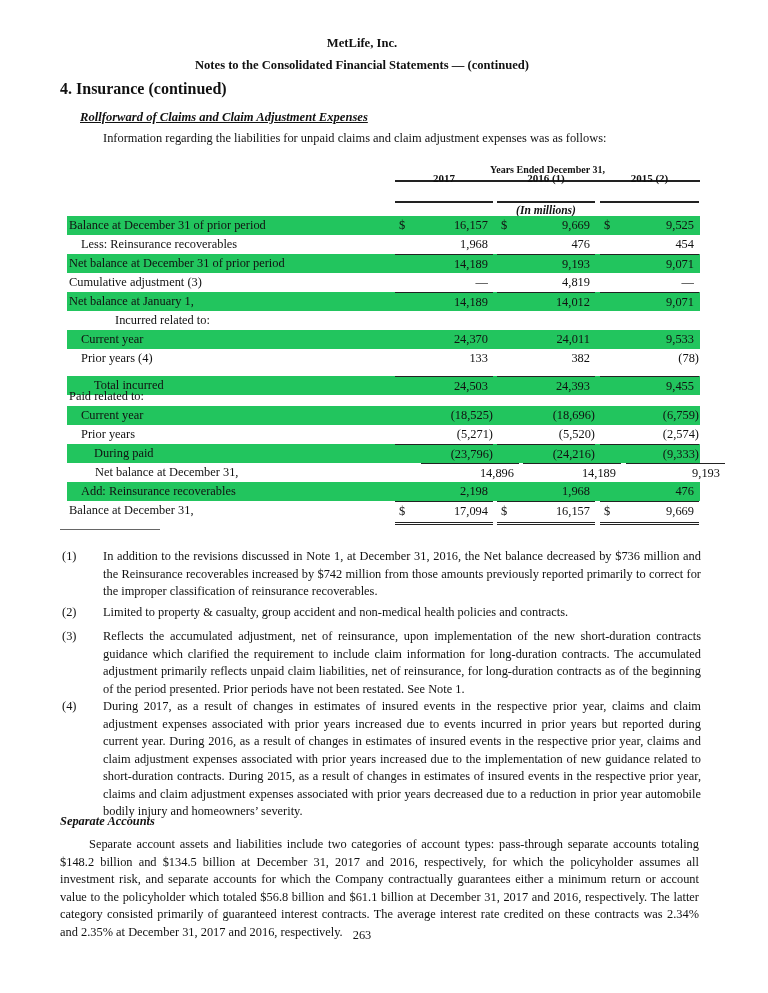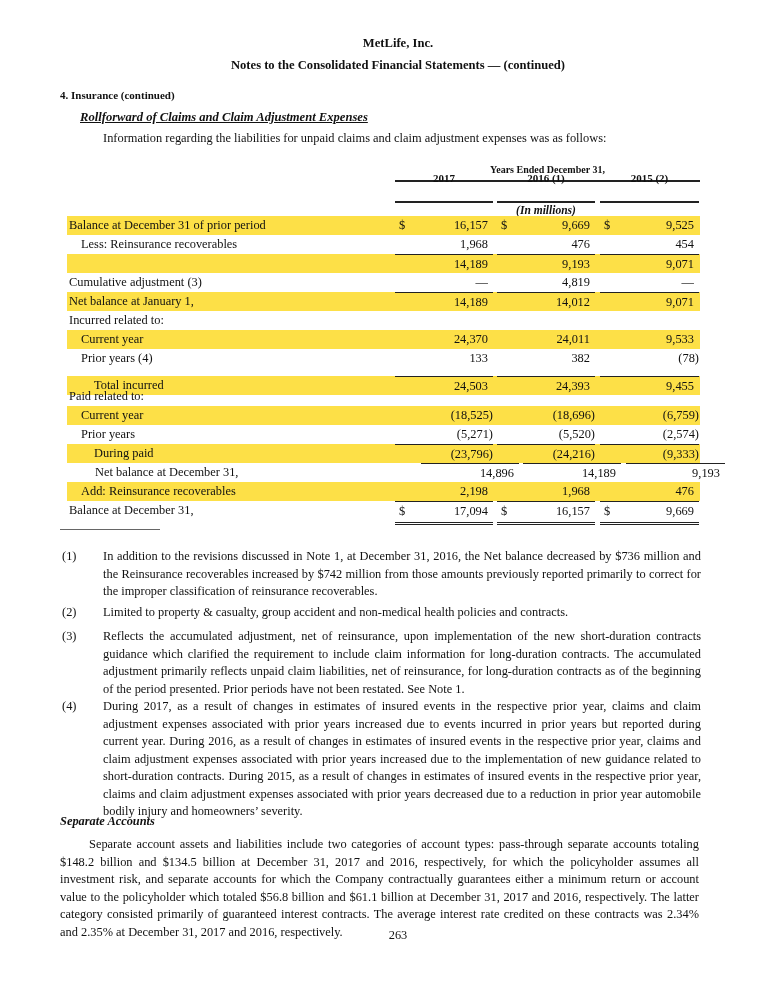--- a/index.html
+++ b/index.html
@@ -1,35 +1,35 @@
 <!DOCTYPE html>
 <html><head>
 <meta charset="utf-8">
 <style>
   html, body { margin: 0; padding: 0; background: #ffffff; }
   body { width: 768px; height: 993px; position: relative; overflow: hidden;
          font-family: "Liberation Serif", "DejaVu Serif", serif; color: #111; font-size: 12.4px; }
   .abs { position: absolute; }
-  .center { left: 0; width: 724px; text-align: center; margin-left: 36px; }
+  .center { left: 0; width: 724px; text-align: center; }
   .bold { font-weight: bold; }
   #company { top: 36px; font-size: 12.6px; }
   #subtitle { top: 58px; font-size: 12.6px; }
-  #section { left: 60px; top: 80px; font-size: 11px; margin-top: 9px; }
+  #section { left: 60px; top: 80px; font-size: 16px; }
   #rollhead { left: 80px; top: 110px; font-weight: bold; font-style: italic; text-decoration: underline; font-size: 12.6px; text-align: center; }
   #intro { left: 103px; top: 131px; }
 
   
   #tbl { left: 67px; top: 164px; width: 633px; }
   .hdr-years { position: absolute; left: 395px; width: 305px; top: 0; text-align: center; font-weight: bold; font-size: 10px; }
   .hdr-rule { position: absolute; height: 1.5px; background: #222; }
   .col-hdr { position: absolute; top: 8px; text-align: center; font-weight: bold; font-size: 11px; }
   .inmil { position: absolute; left: 497px; width: 98px; top: 40px; text-align: center; font-weight: bold; font-size: 11.5px; }
 
   .row { position: absolute; left: 0; width: 633px; height: 19px; line-height: 19px; }
-  .row.shade { background: #fde047; }
+  .row.shade { background: #22c55e; }
   .lbl { position: absolute; left: 2px; white-space: nowrap; }
   .lbl.i1 { left: 14px; }
   .lbl.i2 { left: 27px; }
   .cell { position: absolute; top: 0; height: 19px; }
   .c1 { left: 328px; width: 98px; }
   .c2 { left: 430px; width: 98px; }
   .c3 { left: 533px; width: 99px; }
   .cur { position: absolute; left: 4px; }
   .val { position: absolute; right: 0px; text-align: right; }
   .val.np { right: 5px; }
@@ -88,20 +88,21 @@
           <span class="val np">1,968</span>
         </div>
         <div class="cell c2">
           <span class="val np">476</span>
         </div>
         <div class="cell c3">
           <span class="val np">454</span>
         </div>
       </div>
       <div class="row shade" style="top: 90px;">
+        <span class="lbl">Net balance at December 31 of prior period</span>
         <div class="cell c1 line-top">
           <span class="val np">14,189</span>
         </div>
         <div class="cell c2 line-top">
           <span class="val np">9,193</span>
         </div>
         <div class="cell c3 line-top">
           <span class="val np">9,071</span>
         </div>
       </div>
@@ -122,21 +123,21 @@
         <div class="cell c1 line-top">
           <span class="val np">14,189</span>
         </div>
         <div class="cell c2 line-top">
           <span class="val np">14,012</span>
         </div>
         <div class="cell c3 line-top">
           <span class="val np">9,071</span>
         </div>
       </div>
-      <div class="row" style="top: 147px;">
+      <div class="row" style="top: 147px; margin-left: 46px;">
         <span class="lbl">Incurred related to:</span>
         <div class="cell c1">
           <span class="val np"></span>
         </div>
         <div class="cell c2">
           <span class="val np"></span>
         </div>
         <div class="cell c3">
           <span class="val np"></span>
         </div>

